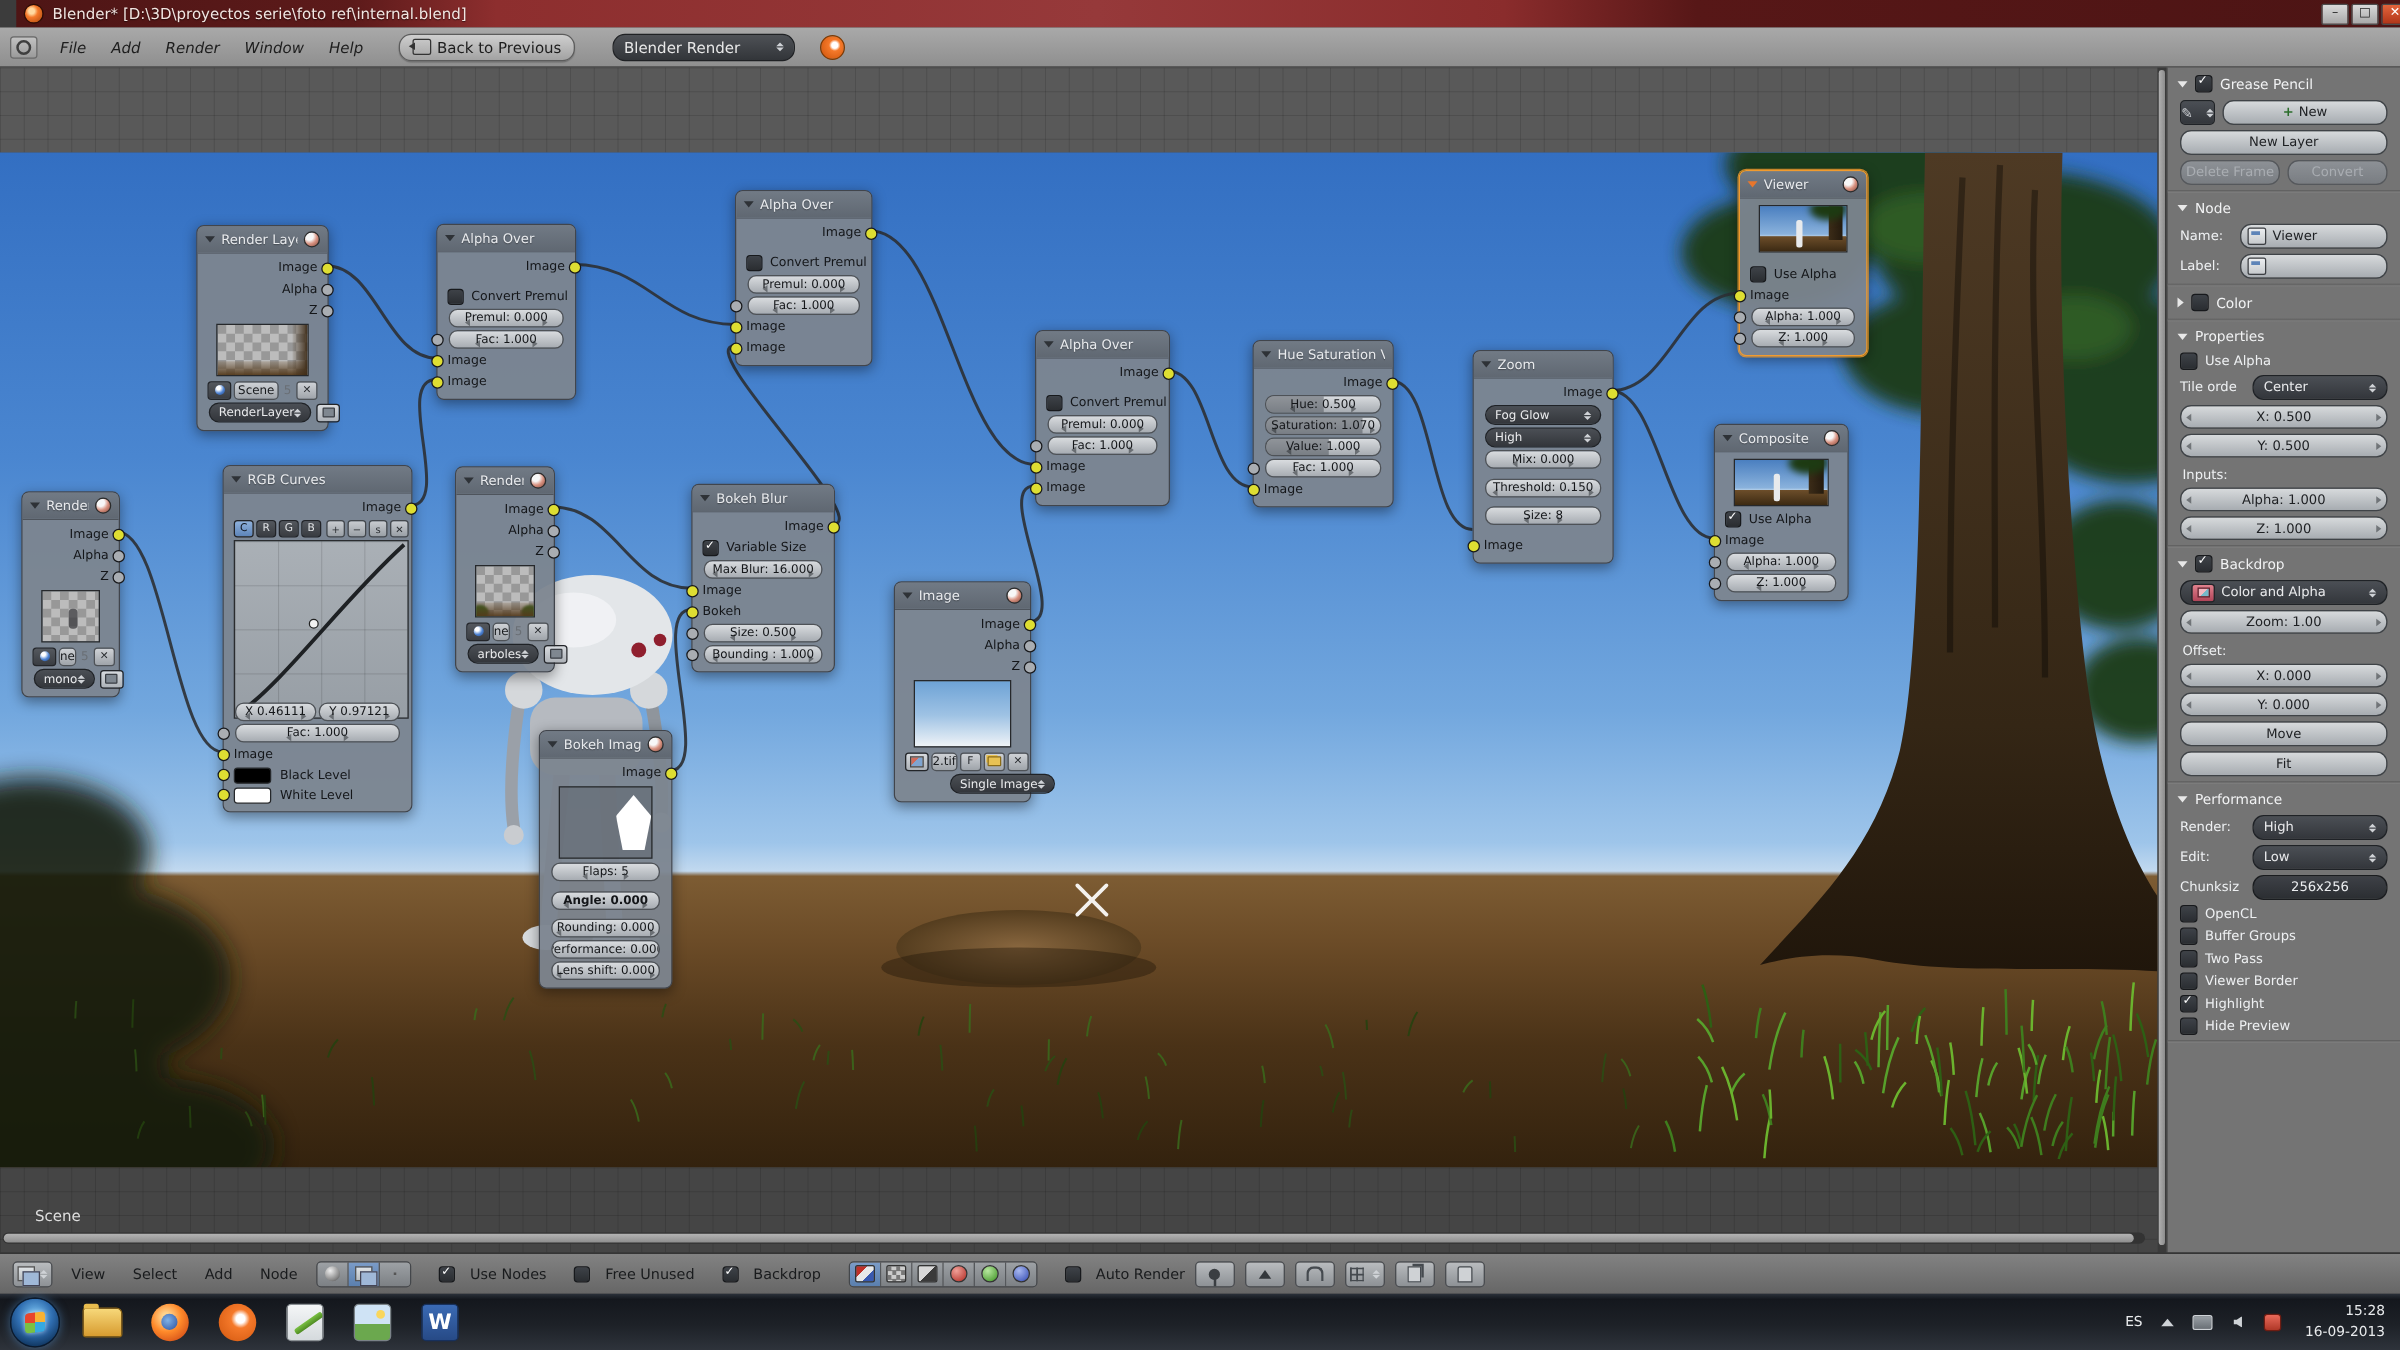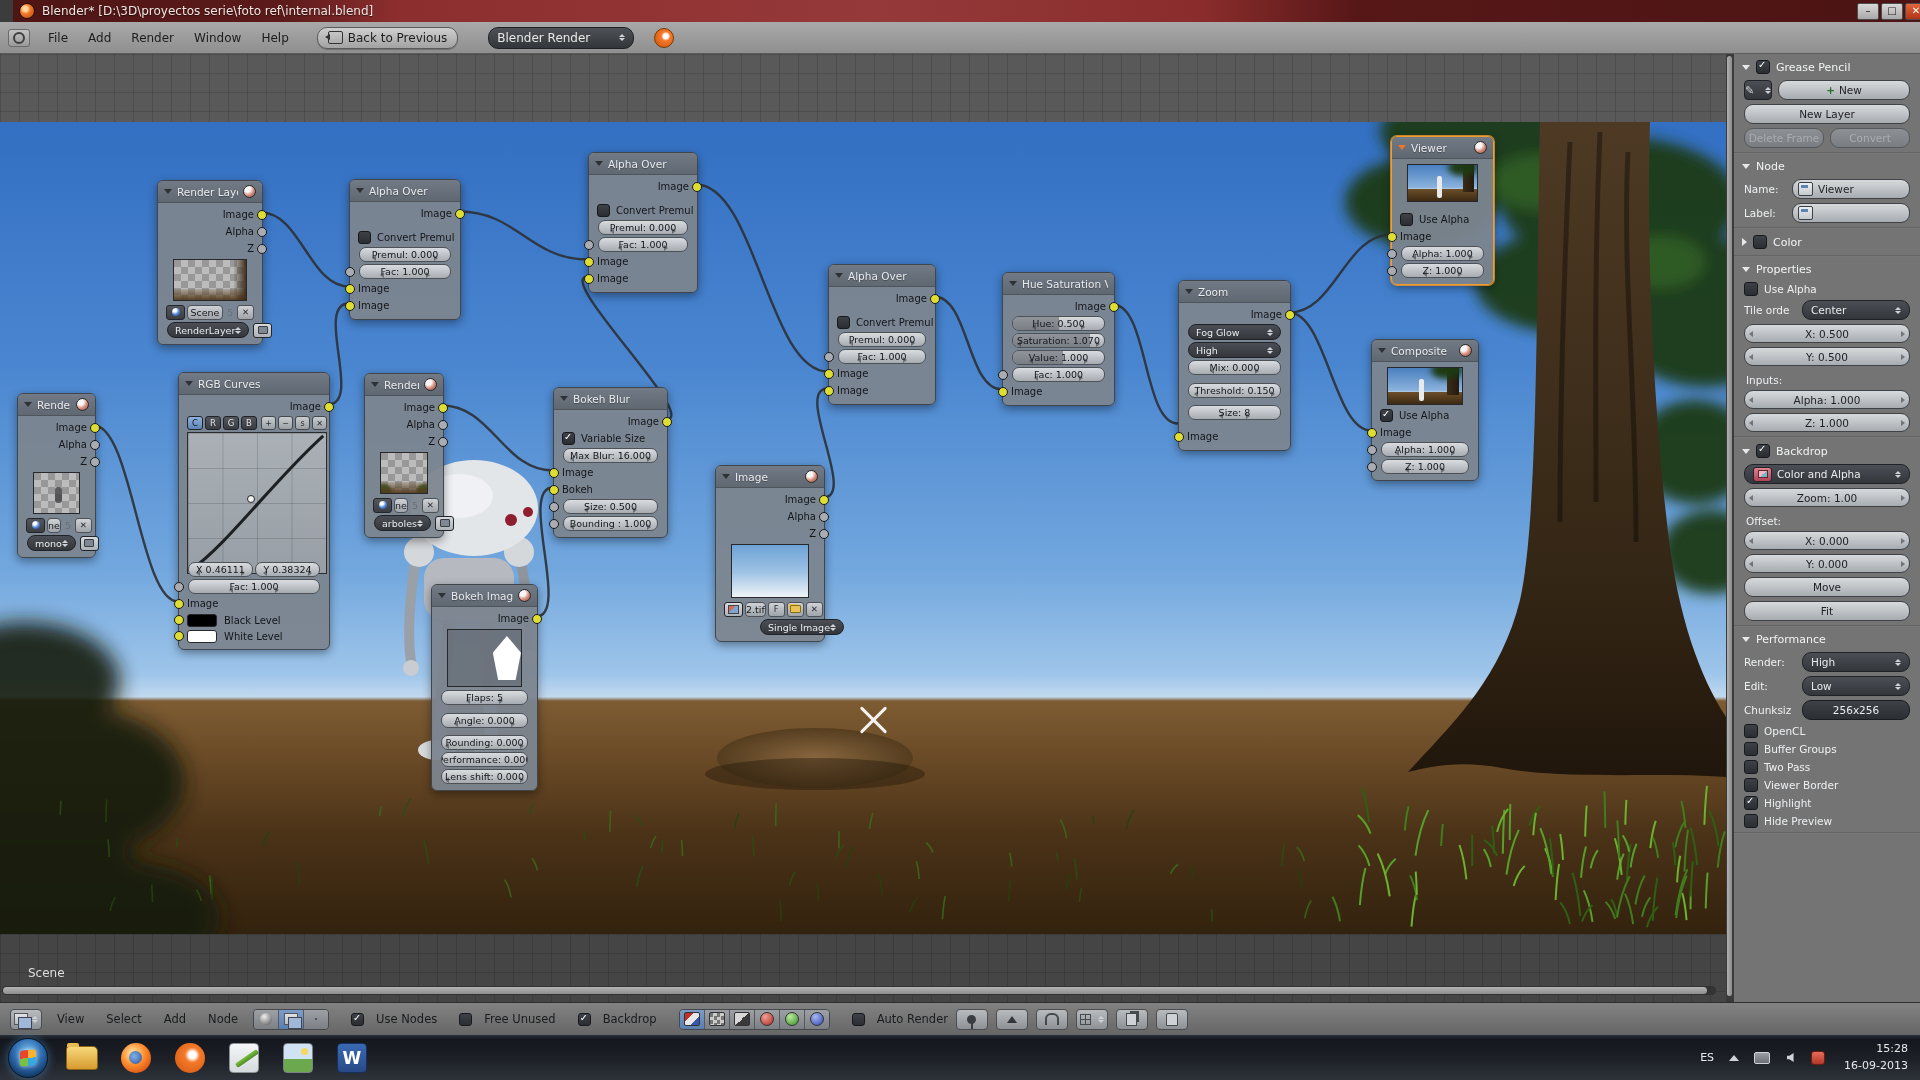--- a/index.html
+++ b/index.html
@@ -17,21 +17,21 @@
     color:#222;font-size:10px;line-height:13px;text-align:center;}
   .wbtn.close{background:linear-gradient(#e2643c,#b03518);color:#fff;}
 
   
   #menubar{position:absolute;left:0;top:22px;width:1920px;height:32px;background:linear-gradient(#a9a9a9,#8f8f8f);
     border-bottom:1px solid #5c5c5c;display:flex;align-items:center;gap:4px;padding:0 8px;box-sizing:border-box;
     font-size:12px;color:#1d1d1d;}
   .mb-editor-ico{width:20px;height:16px;border-radius:3px;background:linear-gradient(#c2c2c2,#9a9a9a);border:1px solid #6a6a6a;
     display:flex;align-items:center;justify-content:center;margin-right:4px;}
   .mb-editor-ico::before{content:"";width:8px;height:8px;border-radius:50%;border:2px solid #3f3f3f;}
-  .menu-item{padding:3px 10px;border-radius:3px;}
+  .menu-item{padding:3px 10px;border-radius:3px;font-style:italic;}
   .btn-light{height:20px;display:inline-flex;align-items:center;gap:5px;padding:0 10px;border-radius:10px;
     background:linear-gradient(#cfcfcf,#a2a2a2);border:1px solid #5c5c5c;box-shadow:0 1px 1px rgba(0,0,0,.25);}
   .back-arrow{width:13px;height:11px;border:1.5px solid #333;border-radius:2px;position:relative;}
   .back-arrow::before{content:"";position:absolute;left:-4px;top:2px;border-top:3px solid transparent;border-bottom:3px solid transparent;border-right:5px solid #333;}
   .engine-drop{height:20px;min-width:128px;margin-left:26px;display:inline-flex;align-items:center;padding:0 8px;border-radius:10px;
     background:linear-gradient(#4e5156,#323539);border:1px solid #1f2124;color:#e8e8e8;}
   #mb-stats{margin-left:18px;color:#2c2c2c;white-space:nowrap;}
   .blender-logo{width:18px;height:18px;border-radius:50%;margin-left:16px;flex:none;
     background:radial-gradient(circle at 60% 40%,#fff 0 16%,#f5792a 30%,#d95f14 75%,#a34208 100%);border:1px solid #7a3a05;}
 
@@ -637,21 +637,21 @@
               </div>
             </div>
             <div class="nrow" style="height: 17px;">
               <div class="pill">
                 <span class="pa l"></span>
                 <span>X 0.46111</span>
                 <span class="pa r"></span>
               </div>
               <div class="pill">
                 <span class="pa l"></span>
-                <span>Y 0.38324</span>
+                <span>Y 0.97121</span>
                 <span class="pa r"></span>
               </div>
             </div>
             <div class="nrow" style="height: 17px;">
               <div class="pill">
                 <span class="pa l"></span>
                 <span>Fac: 1.000</span>
                 <span class="pa r"></span>
               </div>
               <span class="socket si sg"></span>
@@ -830,21 +830,21 @@
                 <div class="penta"></div>
               </div>
             </div>
             <div class="nrow" style="height: 17px;">
               <div class="pill">
                 <span class="pa l"></span>
                 <span>Flaps: 5</span>
                 <span class="pa r"></span>
               </div>
             </div>
-            <div class="nrow" style="height: 28px;">
+            <div class="nrow" style="height: 28px; font-weight: bold;">
               <div class="pill">
                 <span class="pa l"></span>
                 <span>Angle: 0.000</span>
                 <span class="pa r"></span>
               </div>
             </div>
             <div class="nrow" style="height: 17px;">
               <div class="pill">
                 <span class="pa l"></span>
                 <span>Rounding: 0.000</span>

